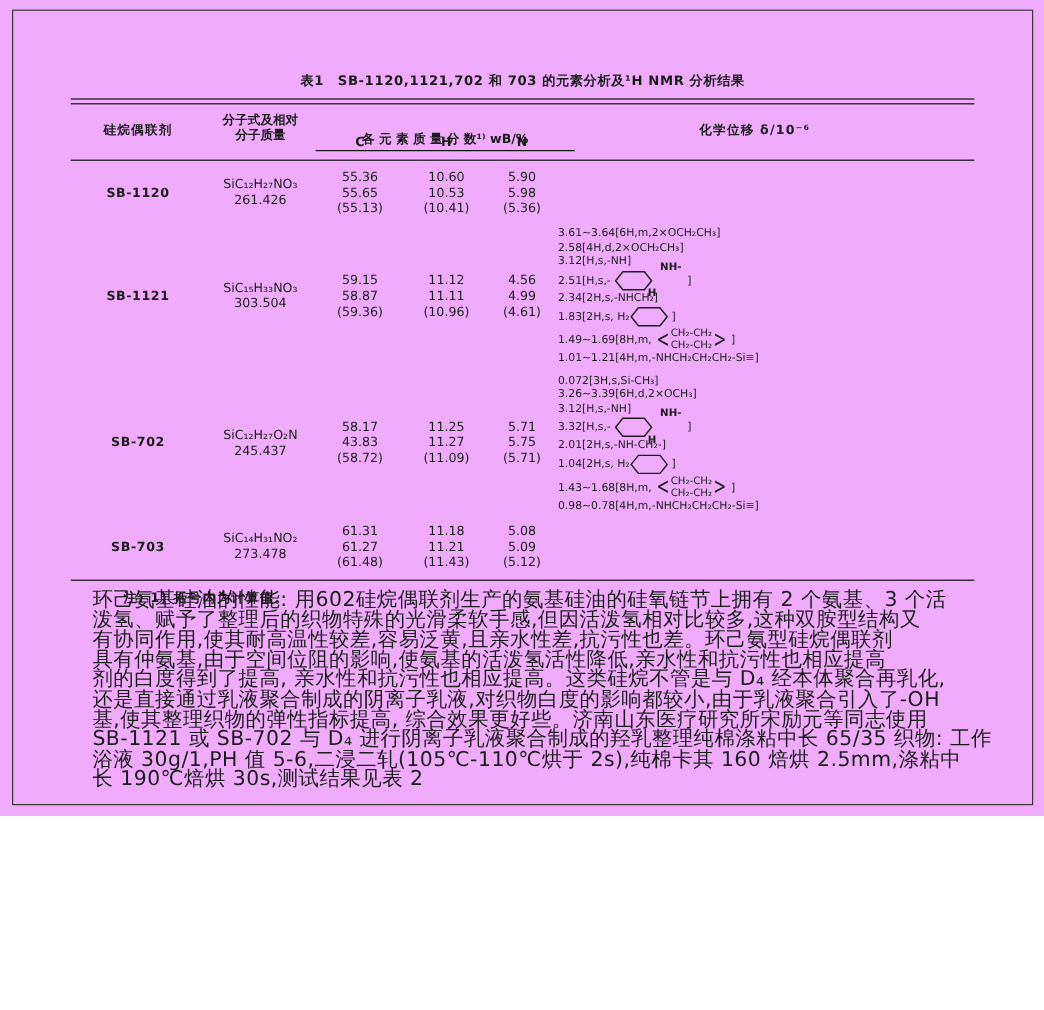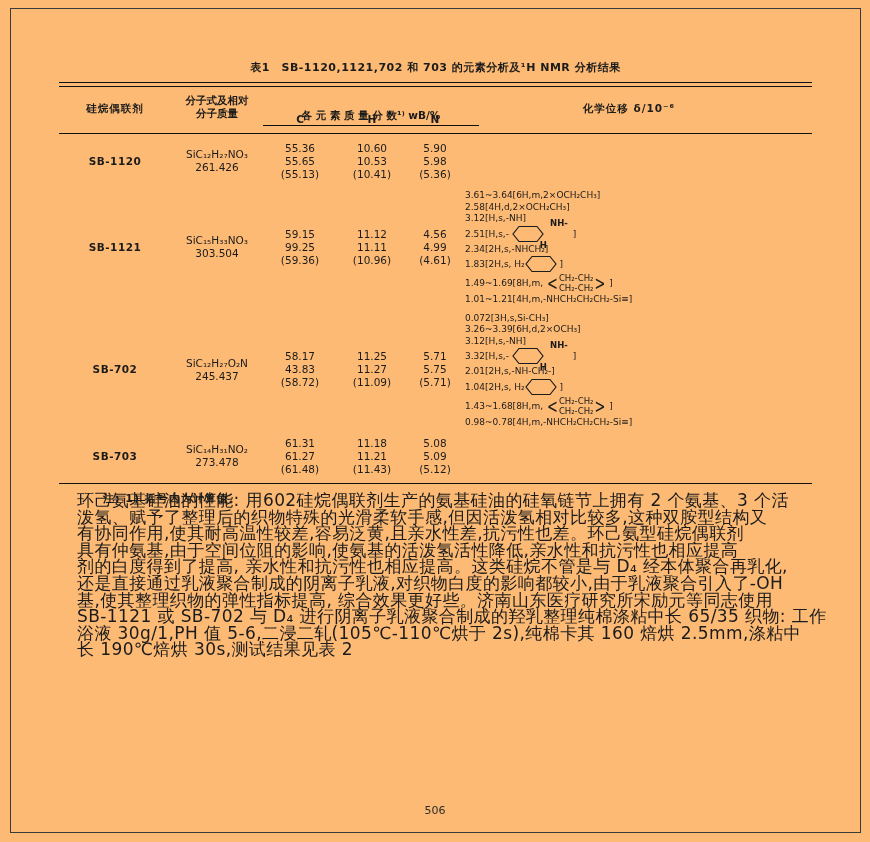--- a/index.html
+++ b/index.html
@@ -1,16 +1,16 @@
 <!DOCTYPE html>
 <html><head>
 <meta charset="utf-8">
 <style>
   html,body{margin:0;padding:0;background:#ffffff;}
-  .page{position:relative;width:870px;height:842px;background:#fdba74;overflow:hidden;
+  .page{position:relative;width:870px;height:680px;background:#f0abfc;overflow:hidden;
         font-family:"DejaVu Sans","Liberation Sans",sans-serif;color:#1b1b1b;}
   .page-frame{position:absolute;left:10px;top:8px;right:9px;bottom:9px;border:1px solid #3a3a3a;pointer-events:none;}
 
   .table-wrap{position:absolute;left:59px;top:60px;width:753px;}
   .t-title{text-align:center;font-size:11px;font-weight:bold;height:22px;letter-spacing:0.5px;}
   .rule-double{border-top:1.6px solid #111;border-bottom:1.2px solid #111;height:3px;}
   .rule-single{border-top:1.4px solid #111;height:0;}
 
   .t-header{position:relative;height:46px;font-weight:bold;font-size:10.5px;}
   .h-col1{position:absolute;left:0;top:15px;width:112px;text-align:center;letter-spacing:1px;}
@@ -94,21 +94,21 @@
           <div class="nmr"></div>
         </div>
         <div class="t-row">
           <div class="cell name">SB-1121</div>
           <div class="cell">
             <div>SiC₁₅H₃₃NO₃</div>
             <div>303.504</div>
           </div>
           <div class="cell">
             <div>59.15</div>
-            <div>99.25</div>
+            <div>58.87</div>
             <div>(59.36)</div>
           </div>
           <div class="cell">
             <div>11.12</div>
             <div>11.11</div>
             <div>(10.96)</div>
           </div>
           <div class="cell">
             <div>4.56</div>
             <div>4.99</div>

